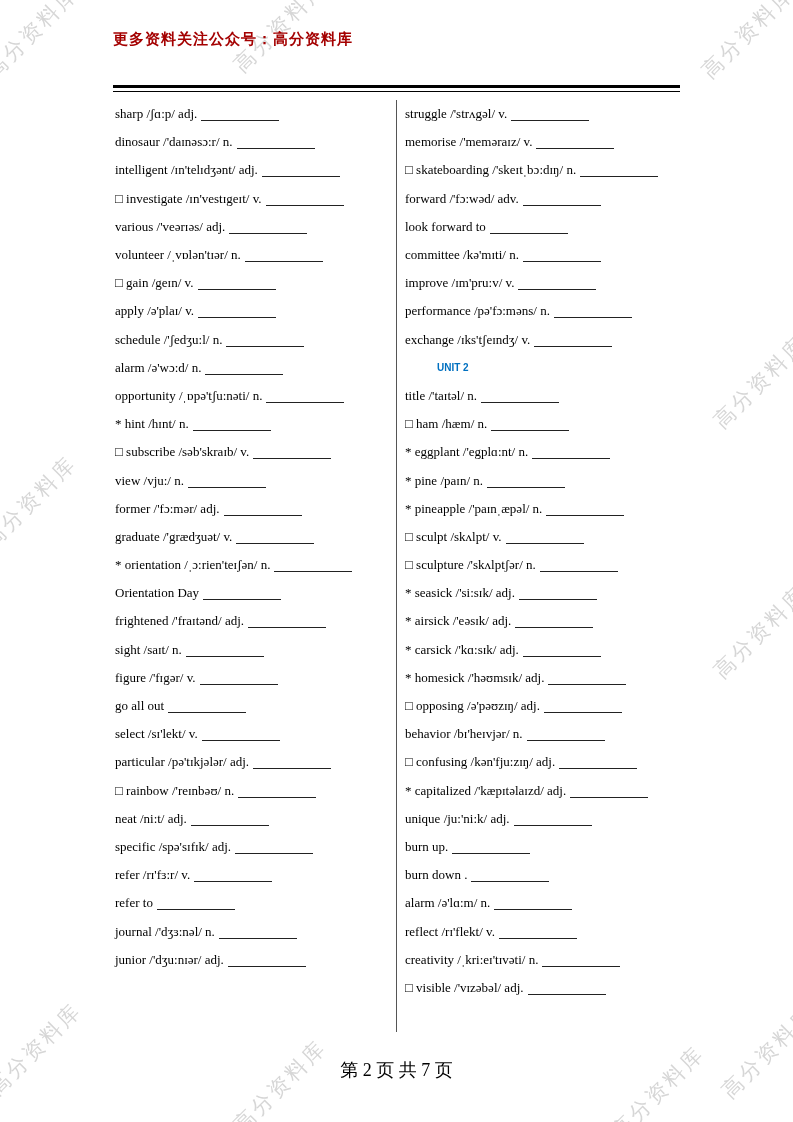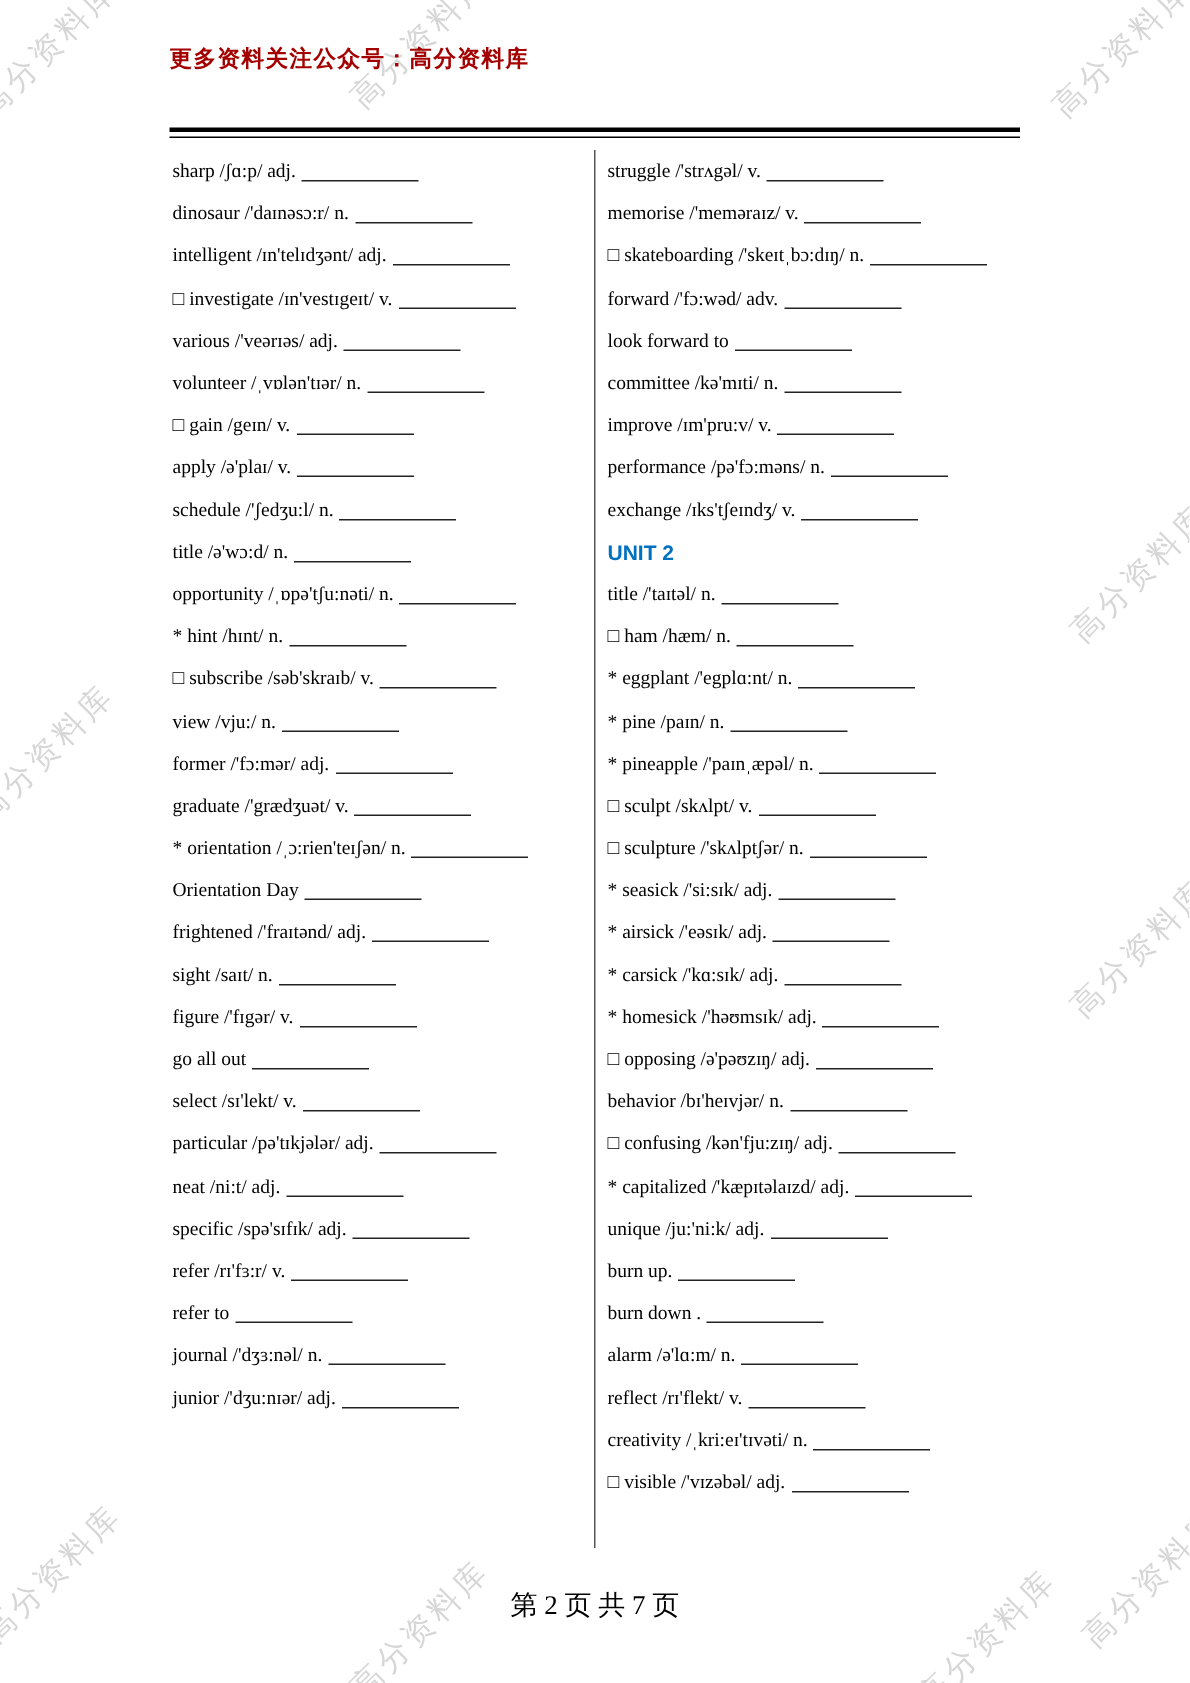--- a/index.html
+++ b/index.html
@@ -45,22 +45,23 @@
   .row .entry-text{display:inline-block;}
   .blank{
     display:inline-block;
     width:78px;height:13px;
     border-bottom:1px solid #222;
     margin-left:4px;
   }
   .heading{
     color:#0070C0;
     font-weight:bold;
-    font-size:14px;
+    font-size:10px;
     font-family:"Liberation Sans", sans-serif;
+    margin-left:32px;
   }
   .footer{
     position:absolute;left:0;top:1058px;width:100%;
     text-align:center;
     font-size:18px;
     color:#000;
   }
   .wm{
     position:absolute;
     color:rgba(165,165,165,0.45);
@@ -135,21 +136,21 @@
         </div>
         <div class="row">
           <span class="entry-text">apply /ə'plaɪ/ v.</span>
           <span class="blank"></span>
         </div>
         <div class="row">
           <span class="entry-text">schedule /'ʃedʒu:l/ n.</span>
           <span class="blank"></span>
         </div>
         <div class="row">
-          <span class="entry-text">title /ə'wɔ:d/ n.</span>
+          <span class="entry-text">alarm /ə'wɔ:d/ n.</span>
           <span class="blank"></span>
         </div>
         <div class="row">
           <span class="entry-text">opportunity /ˌɒpə'tʃu:nəti/ n.</span>
           <span class="blank"></span>
         </div>
         <div class="row">
           <span class="entry-text">* hint /hɪnt/ n.</span>
           <span class="blank"></span>
         </div>
@@ -192,20 +193,24 @@
         <div class="row">
           <span class="entry-text">go all out</span>
           <span class="blank"></span>
         </div>
         <div class="row">
           <span class="entry-text">select /sɪ'lekt/ v.</span>
           <span class="blank"></span>
         </div>
         <div class="row">
           <span class="entry-text">particular /pə'tɪkjələr/ adj.</span>
+          <span class="blank"></span>
+        </div>
+        <div class="row">
+          <span class="entry-text">□ rainbow /'reɪnbəʊ/ n.</span>
           <span class="blank"></span>
         </div>
         <div class="row">
           <span class="entry-text">neat /ni:t/ adj.</span>
           <span class="blank"></span>
         </div>
         <div class="row">
           <span class="entry-text">specific /spə'sɪfɪk/ adj.</span>
           <span class="blank"></span>
         </div>

